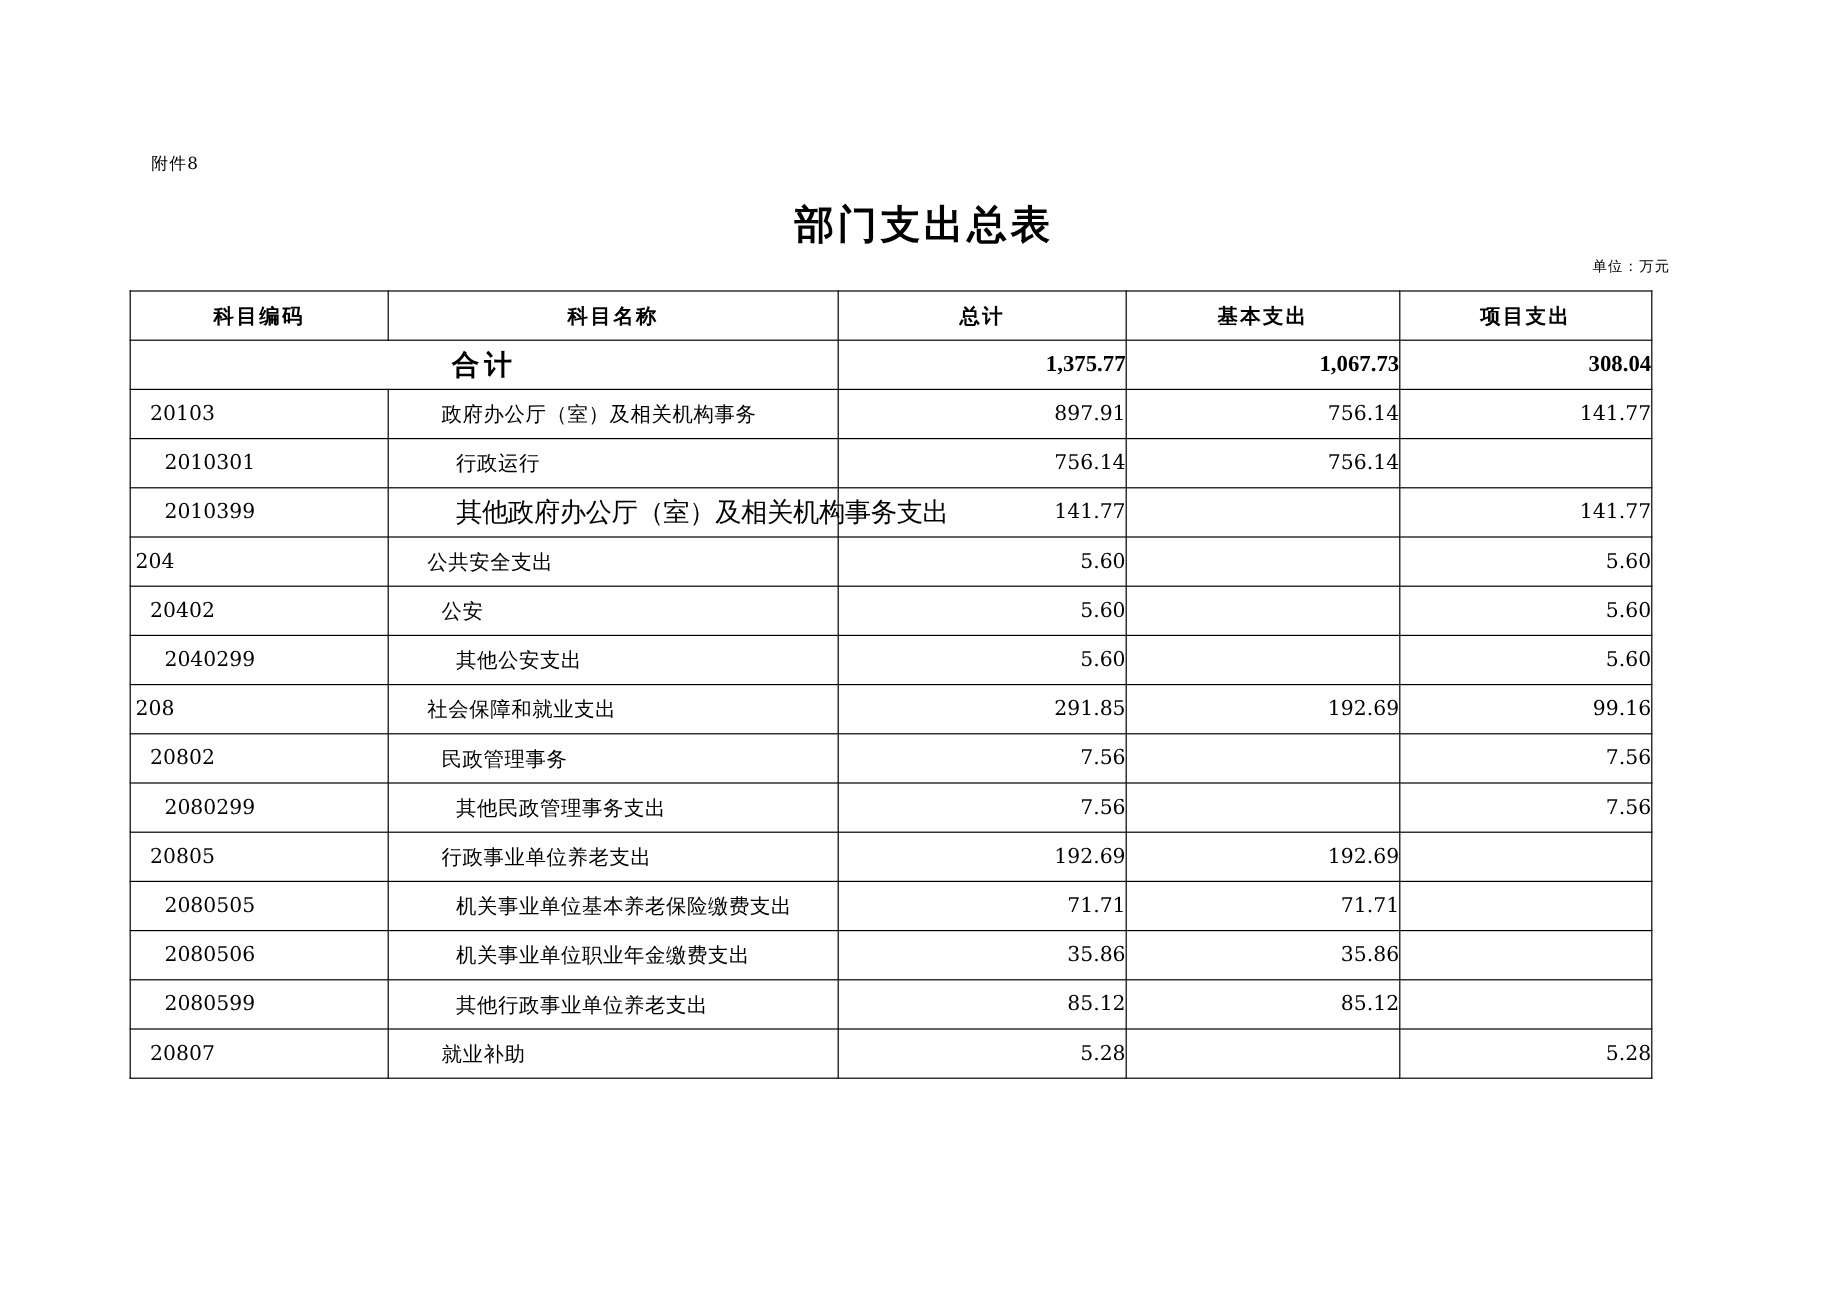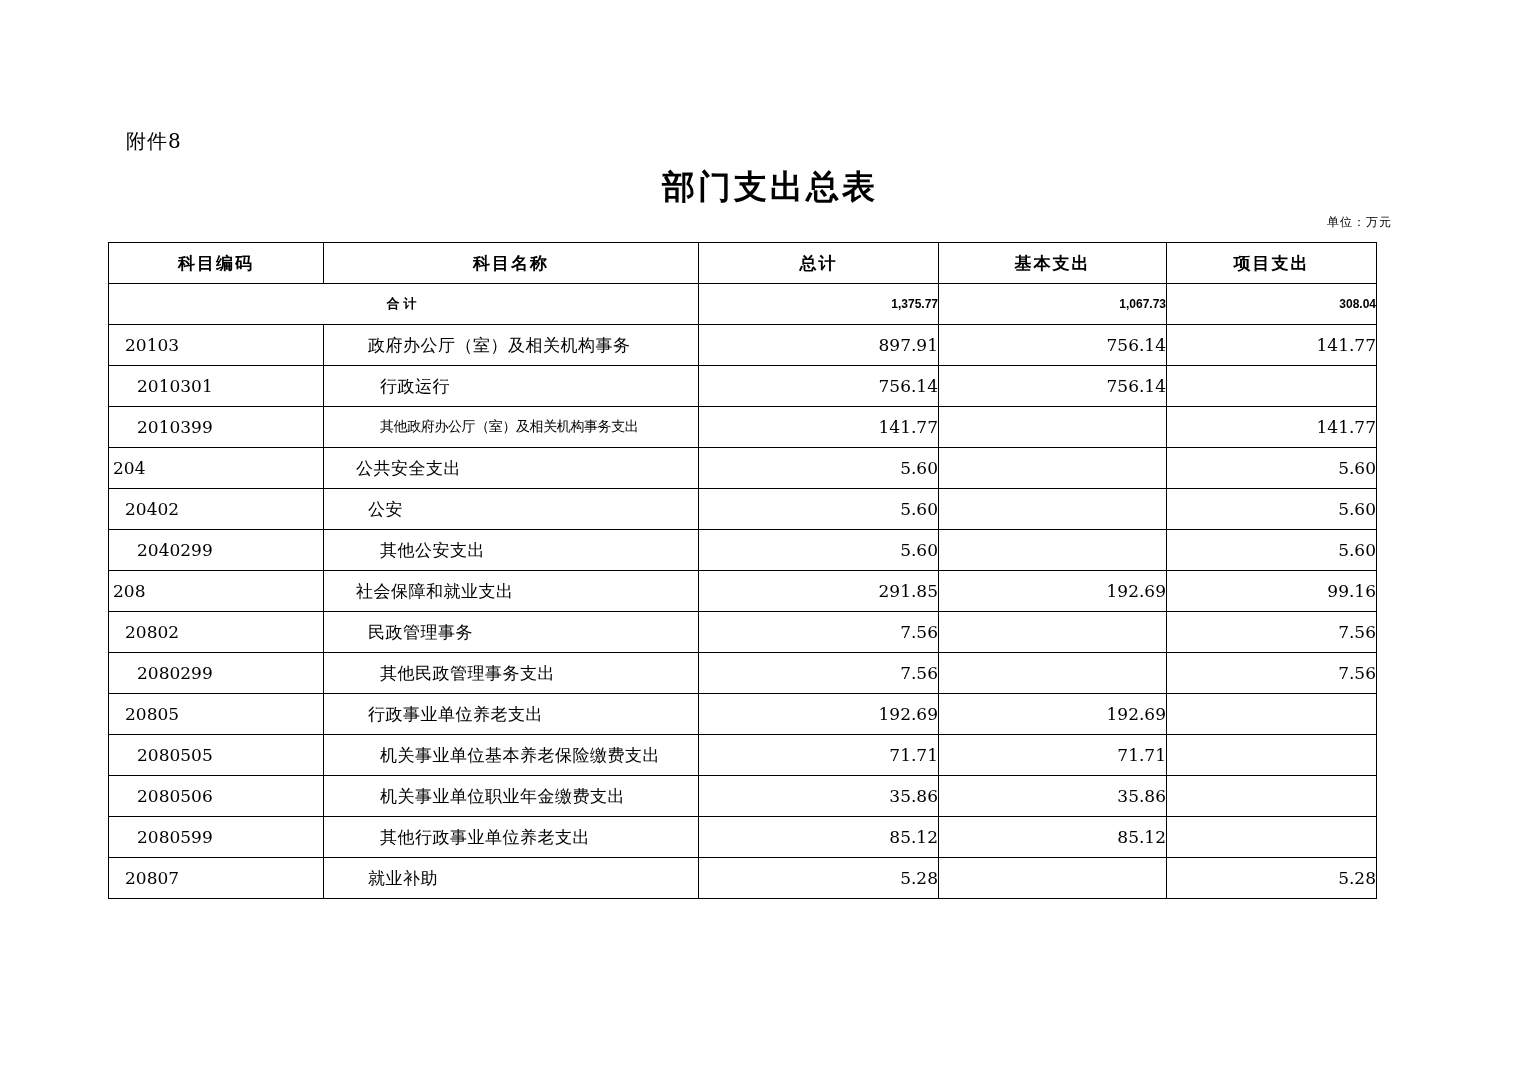--- a/index.html
+++ b/index.html
@@ -19,21 +19,21 @@
     position: relative;
     width: 1520px;
     height: 1074px;
     box-sizing: border-box;
   }
   .attachment-label {
     position: absolute;
     left: 126px;
     top: 128px;
     font-family: "DejaVu Serif", "Liberation Serif", serif;
-    font-size: 20px;
+    font-size: 14px;
     letter-spacing: 1px;
     color: #000;
   }
   .doc-title {
     position: absolute;
     left: 0;
     right: 0;
     top: 165px;
     text-align: center;
     font-family: "DejaVu Sans", "Liberation Sans", sans-serif;
@@ -82,51 +82,51 @@
     height: 42px;
   }
   .total-row td {
     font-weight: bold;
     font-family: "DejaVu Sans", "Liberation Sans", sans-serif;
     height: 44px;
   }
   .total-row .total-label {
     text-align: center;
     letter-spacing: 4px;
-    font-size: 13px;
+    font-size: 23px;
   }
   td.num {
     text-align: right;
     padding-right: 10px;
     font-family: "Liberation Serif", "DejaVu Serif", serif;
     font-size: 18px;
   }
   .total-row td.num {
-    font-family: Liberation Sans, sans-serif;
-    font-weight: bold;
-    font-size: 12px;
+    font-family: Liberation Serif, serif;
+    font-weight: bold;
+    font-size: 19px;
   }
   td.code {
     font-family: "Liberation Serif", "DejaVu Serif", serif;
     font-size: 18px;
   }
   td.name {
     font-family: "DejaVu Serif", "Liberation Serif", serif;
     font-size: 17px;
     letter-spacing: 0.5px;
     white-space: nowrap;
   }
   
   .lvl0 .code { padding-left: 4px; }
   .lvl1 .code { padding-left: 16px; }
   .lvl2 .code { padding-left: 28px; }
   .lvl0 .name { padding-left: 32px; }
   .lvl1 .name { padding-left: 44px; }
   .lvl2 .name { padding-left: 56px; }
-  .name.squeeze { letter-spacing: -0.4px; font-size: 14px; }
+  .name.squeeze { letter-spacing: -0.4px; font-size: 22px; }
 </style>
 </head>
 <body>
 
 <div class="page">
 
   <div class="attachment-label">附件8</div>
 
   <div class="doc-title">部门支出总表</div>
 

